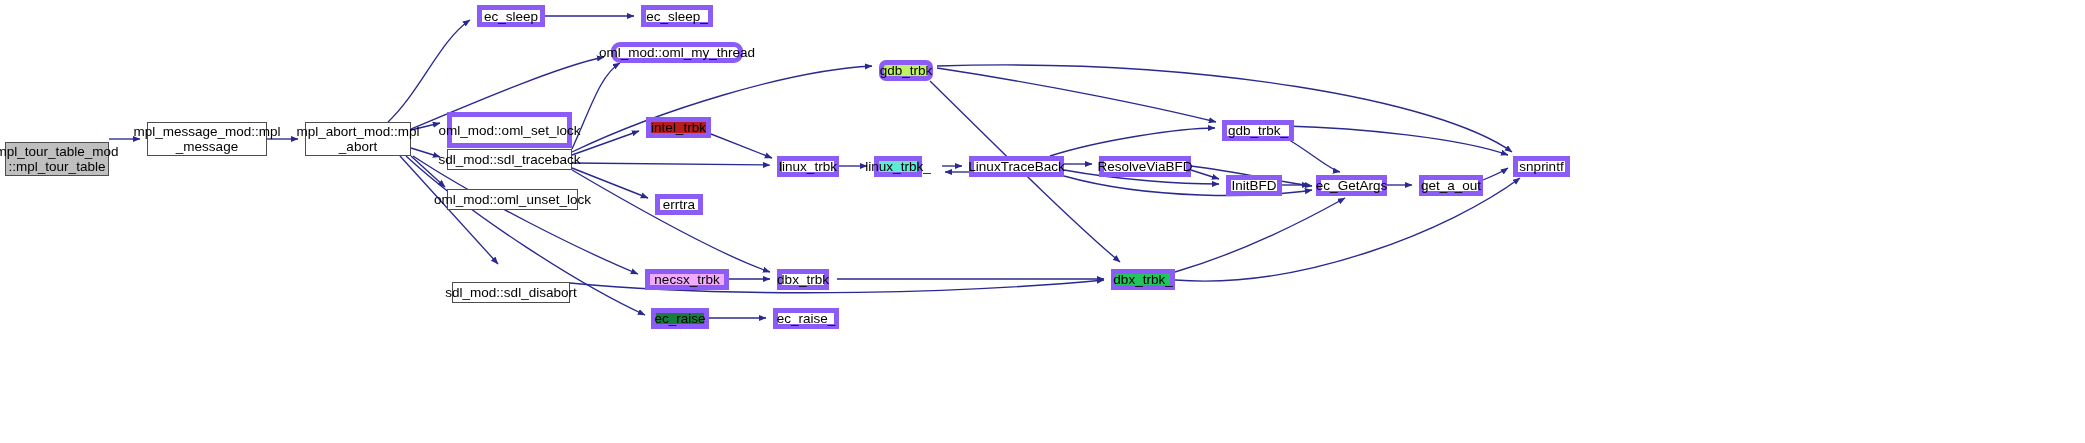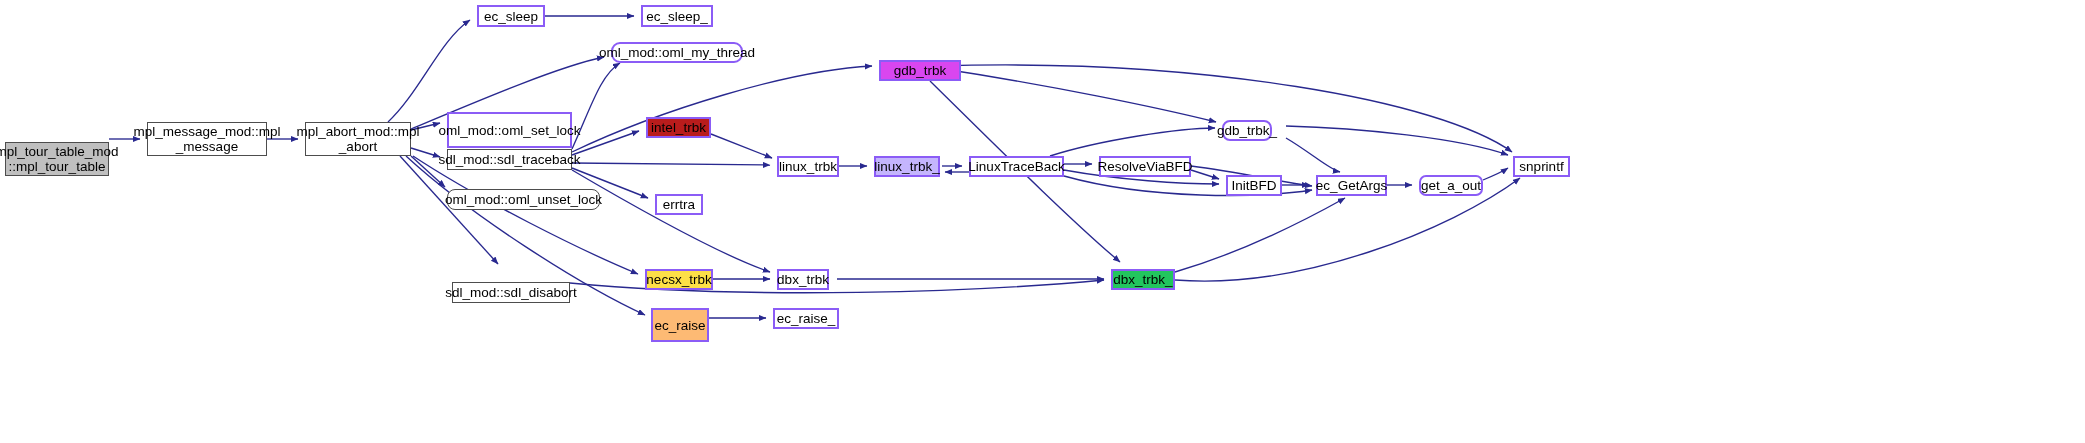--- a/index.html
+++ b/index.html
@@ -1,18 +1,18 @@
 <!DOCTYPE html>
 <html><head>
 <meta charset="utf-8">
 <style>
   html,body{margin:0;padding:0;background:#ffffff;}
   #canvas{position:relative;width:2085px;height:443px;background:#ffffff;
     font-family:"Liberation Sans","DejaVu Sans",sans-serif;overflow:hidden;}
-  .node{position:absolute;box-sizing:border-box;border:2px solid #8b5cf6;
+  .node{position:absolute;box-sizing:border-box;border:5px solid #8b5cf6;
     background:#ffffff;color:#000000;display:flex;align-items:center;
     justify-content:center;text-align:center;font-size:13.5px;line-height:15px;
     white-space:pre-line;letter-spacing:0px;}
   .node.hl{background:#bfbfbf;}
   .node.thick{border:1.5px solid #4d4d4d;}
   #edges{position:absolute;left:0;top:0;width:2085px;height:443px;
     pointer-events:none;}
 </style>
 </head>
 <body>
@@ -73,33 +73,33 @@
 ::mpl_tour_table</div>
       <div class="node thick" style="left: 147px; top: 122px; width: 120px; height: 34px; background: rgb(255, 255, 255);">mpl_message_mod::mpl
 _message</div>
       <div class="node thick" style="left: 305px; top: 122px; width: 106px; height: 34px; background: rgb(255, 255, 255);">mpl_abort_mod::mpl
 _abort</div>
       <div class="node" style="left: 477px; top: 5px; width: 68px; height: 22px; background: rgb(255, 255, 255);">ec_sleep</div>
       <div class="node" style="left: 641px; top: 5px; width: 72px; height: 22px; background: rgb(255, 255, 255);">ec_sleep_</div>
       <div class="node" style="left: 611px; top: 42px; width: 132px; height: 21px; background: rgb(255, 255, 255); border-radius: 9px;">oml_mod::oml_my_thread</div>
       <div class="node" style="left: 447px; top: 112px; width: 125px; height: 36px; background: rgb(255, 255, 255);">oml_mod::oml_set_lock</div>
       <div class="node thick" style="left: 447px; top: 149px; width: 125px; height: 21px; background: rgb(255, 255, 255);">sdl_mod::sdl_traceback</div>
-      <div class="node thick" style="left: 447px; top: 189px; width: 153px; height: 21px; background: rgb(255, 255, 255); border-radius: 8px;">oml_mod::oml_unset_lock</div>
+      <div class="node thick" style="left: 447px; top: 189px; width: 131px; height: 21px; background: rgb(255, 255, 255);">oml_mod::oml_unset_lock</div>
       <div class="node thick" style="left: 452px; top: 268px; width: 118px; height: 21px; background: rgb(255, 255, 255); margin-top: 14px;">sdl_mod::sdl_disabort</div>
       <div class="node" style="left: 646px; top: 117px; width: 65px; height: 21px; background: #b91c1c;">intel_trbk</div>
       <div class="node" style="left: 655px; top: 194px; width: 48px; height: 21px; background: rgb(255, 255, 255);">errtra</div>
-      <div class="node" style="left: 645px; top: 269px; width: 68px; height: 21px; background: #fde047;">necsx_trbk</div>
-      <div class="node" style="left: 651px; top: 308px; width: 58px; height: 34px; background: #fdba74;">ec_raise</div>
+      <div class="node" style="left: 645px; top: 269px; width: 84px; height: 21px; background: #f0abfc;">necsx_trbk</div>
+      <div class="node" style="left: 651px; top: 308px; width: 58px; height: 21px; background: #15803d;">ec_raise</div>
       <div class="node" style="left: 773px; top: 308px; width: 66px; height: 21px; background: rgb(255, 255, 255); text-align: right;">ec_raise_</div>
       <div class="node" style="left: 777px; top: 269px; width: 52px; height: 21px; background: rgb(255, 255, 255);">dbx_trbk</div>
       <div class="node" style="left: 777px; top: 156px; width: 62px; height: 21px; background: rgb(255, 255, 255);">linux_trbk</div>
-      <div class="node" style="left: 874px; top: 156px; width: 66px; height: 21px; background: #c4b5fd;">linux_trbk_</div>
-      <div class="node" style="left: 879px; top: 60px; width: 82px; height: 21px; background: #d946ef;">gdb_trbk</div>
+      <div class="node" style="left: 874px; top: 156px; width: 48px; height: 21px; background: #5eead4;">linux_trbk_</div>
+      <div class="node" style="left: 879px; top: 60px; width: 54px; height: 21px; background: #bef264; border-radius: 7px;">gdb_trbk</div>
       <div class="node" style="left: 969px; top: 156px; width: 95px; height: 21px; background: rgb(255, 255, 255);">LinuxTraceBack</div>
       <div class="node" style="left: 1099px; top: 156px; width: 92px; height: 21px; background: rgb(255, 255, 255);">ResolveViaBFD</div>
       <div class="node" style="left: 1226px; top: 175px; width: 56px; height: 21px; background: rgb(255, 255, 255);">InitBFD</div>
-      <div class="node" style="left: 1222px; top: 120px; width: 50px; height: 21px; background: rgb(255, 255, 255); border-radius: 8px;">gdb_trbk_</div>
+      <div class="node" style="left: 1222px; top: 120px; width: 72px; height: 21px; background: rgb(255, 255, 255);">gdb_trbk_</div>
       <div class="node" style="left: 1316px; top: 175px; width: 71px; height: 21px; background: rgb(255, 255, 255);">ec_GetArgs</div>
-      <div class="node" style="left: 1419px; top: 175px; width: 64px; height: 21px; background: rgb(255, 255, 255); border-radius: 7px;">get_a_out</div>
+      <div class="node" style="left: 1419px; top: 175px; width: 64px; height: 21px; background: rgb(255, 255, 255);">get_a_out</div>
       <div class="node" style="left: 1513px; top: 156px; width: 57px; height: 21px; background: rgb(255, 255, 255);">snprintf</div>
       <div class="node" style="left: 1111px; top: 269px; width: 64px; height: 21px; background: #22c55e;">dbx_trbk_</div>
     </div>
 </div>
 
 </body></html>

